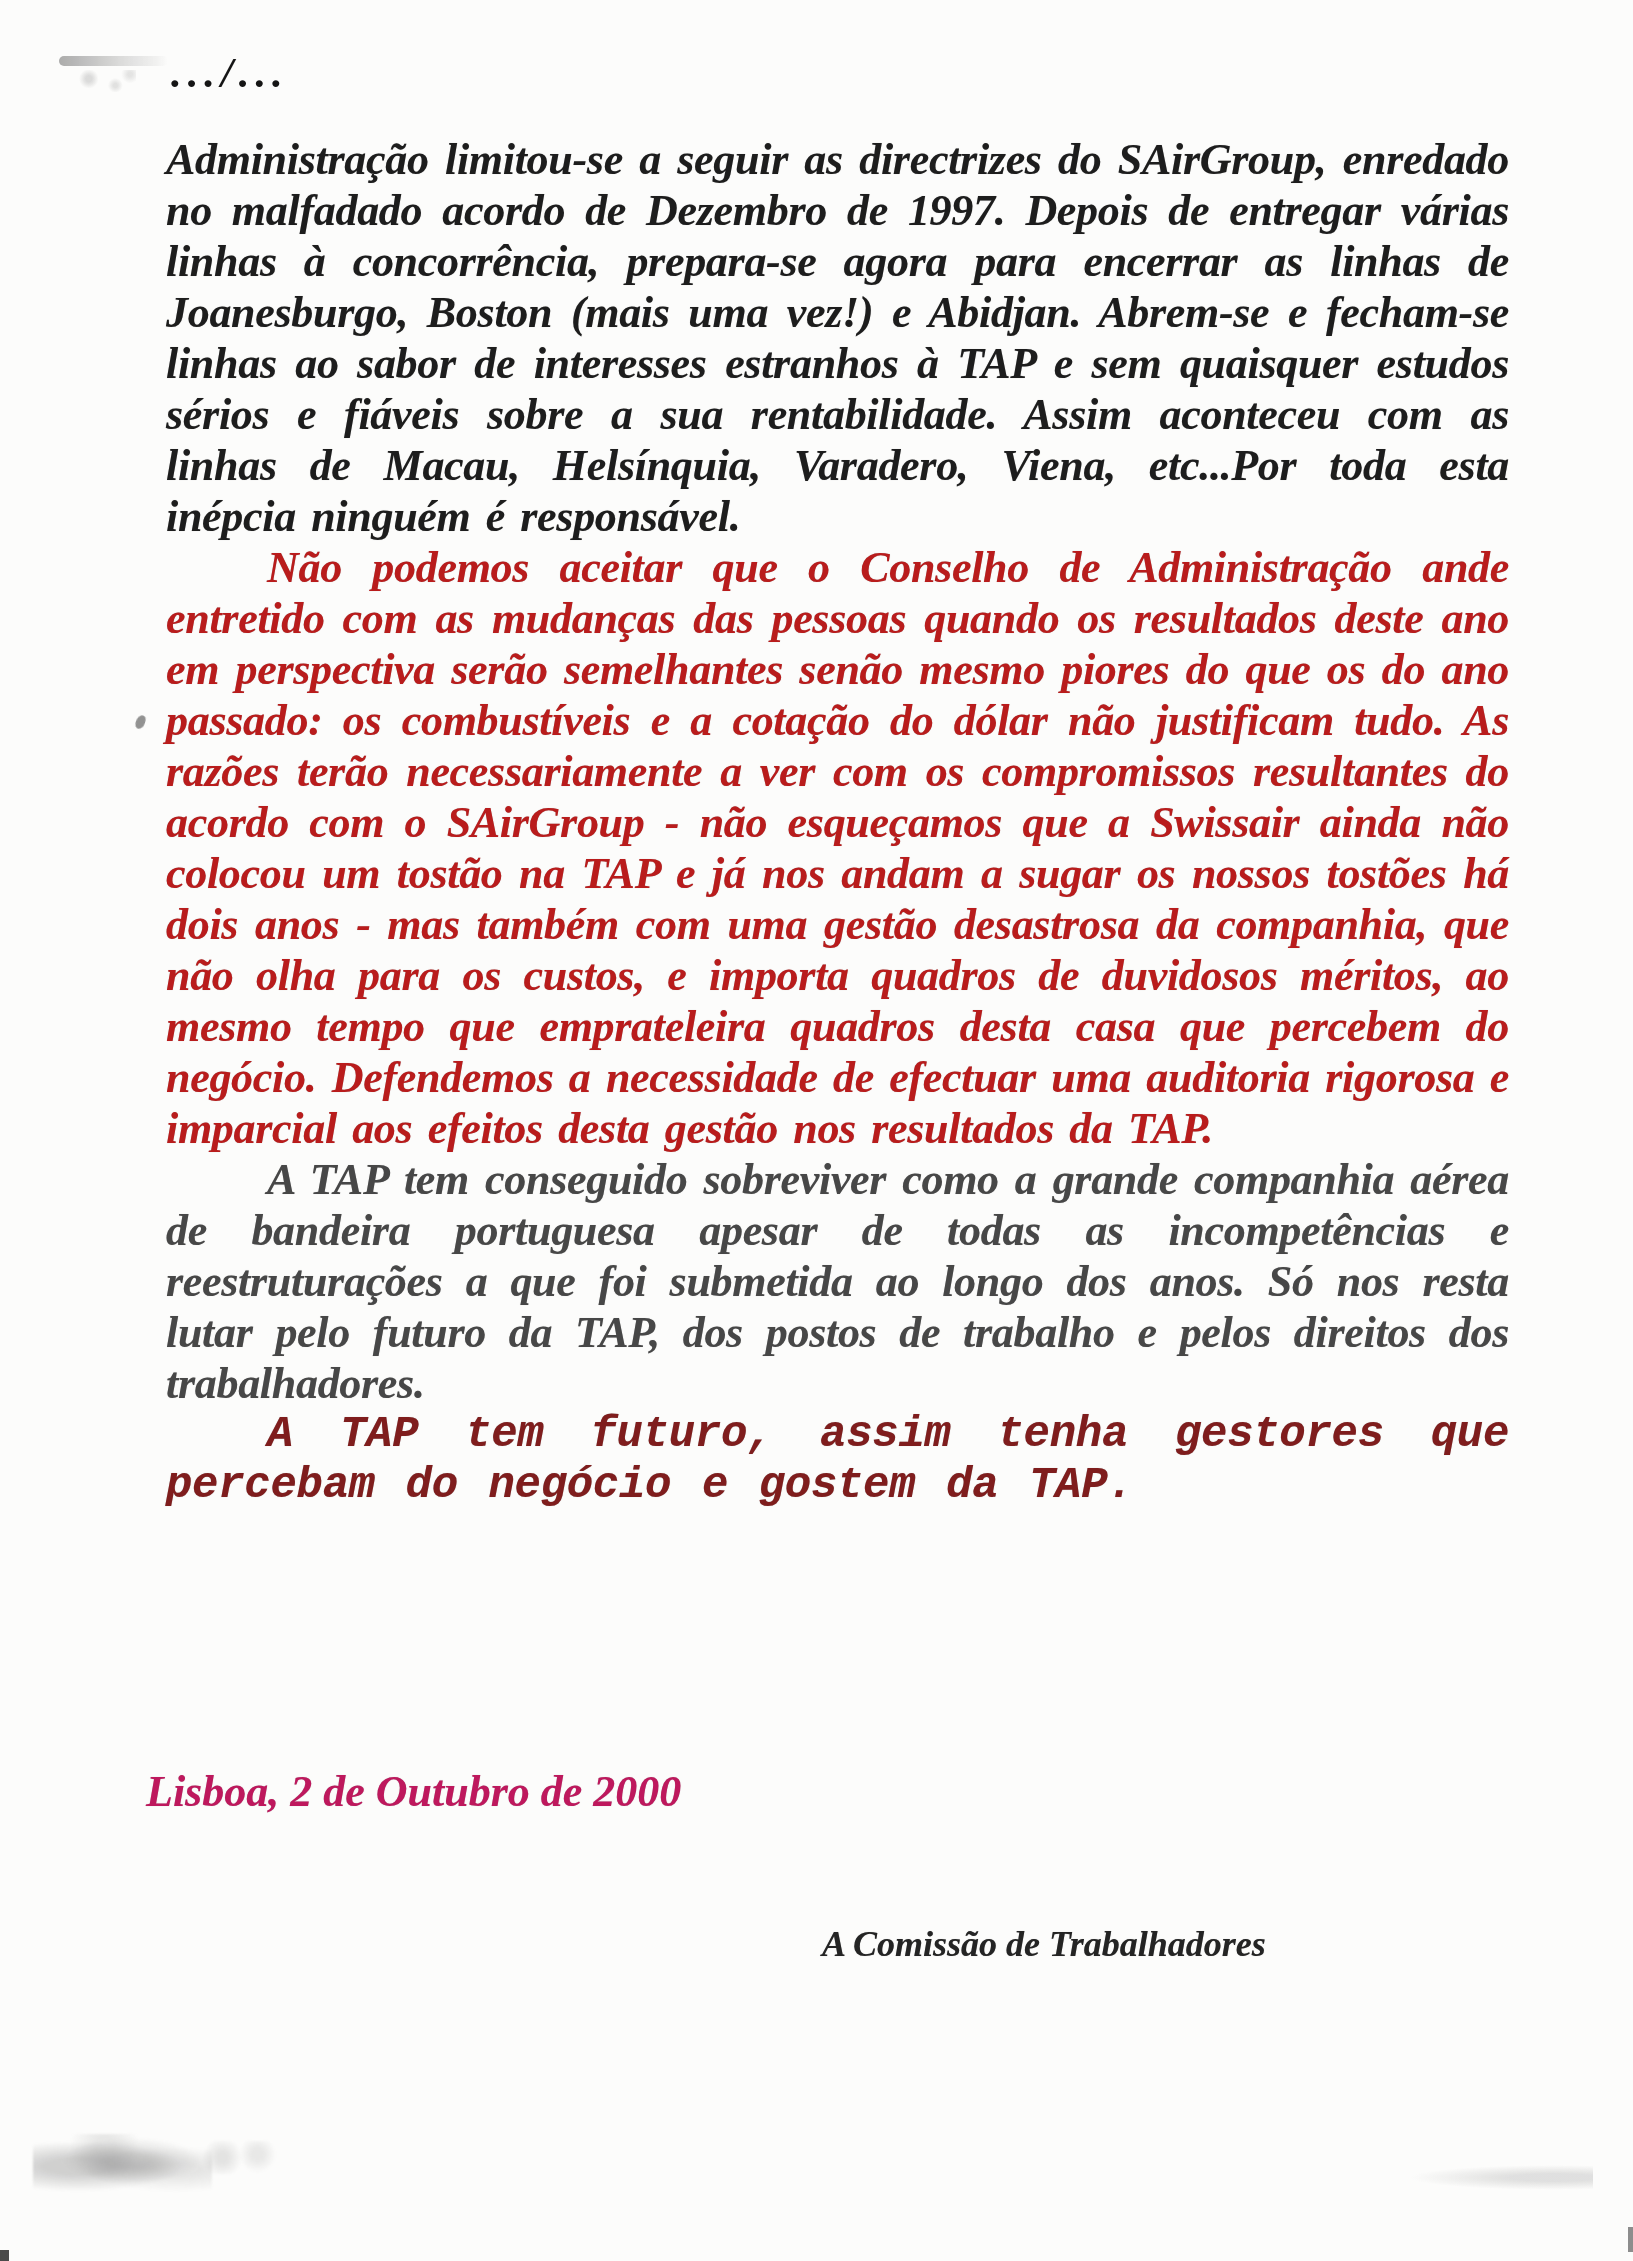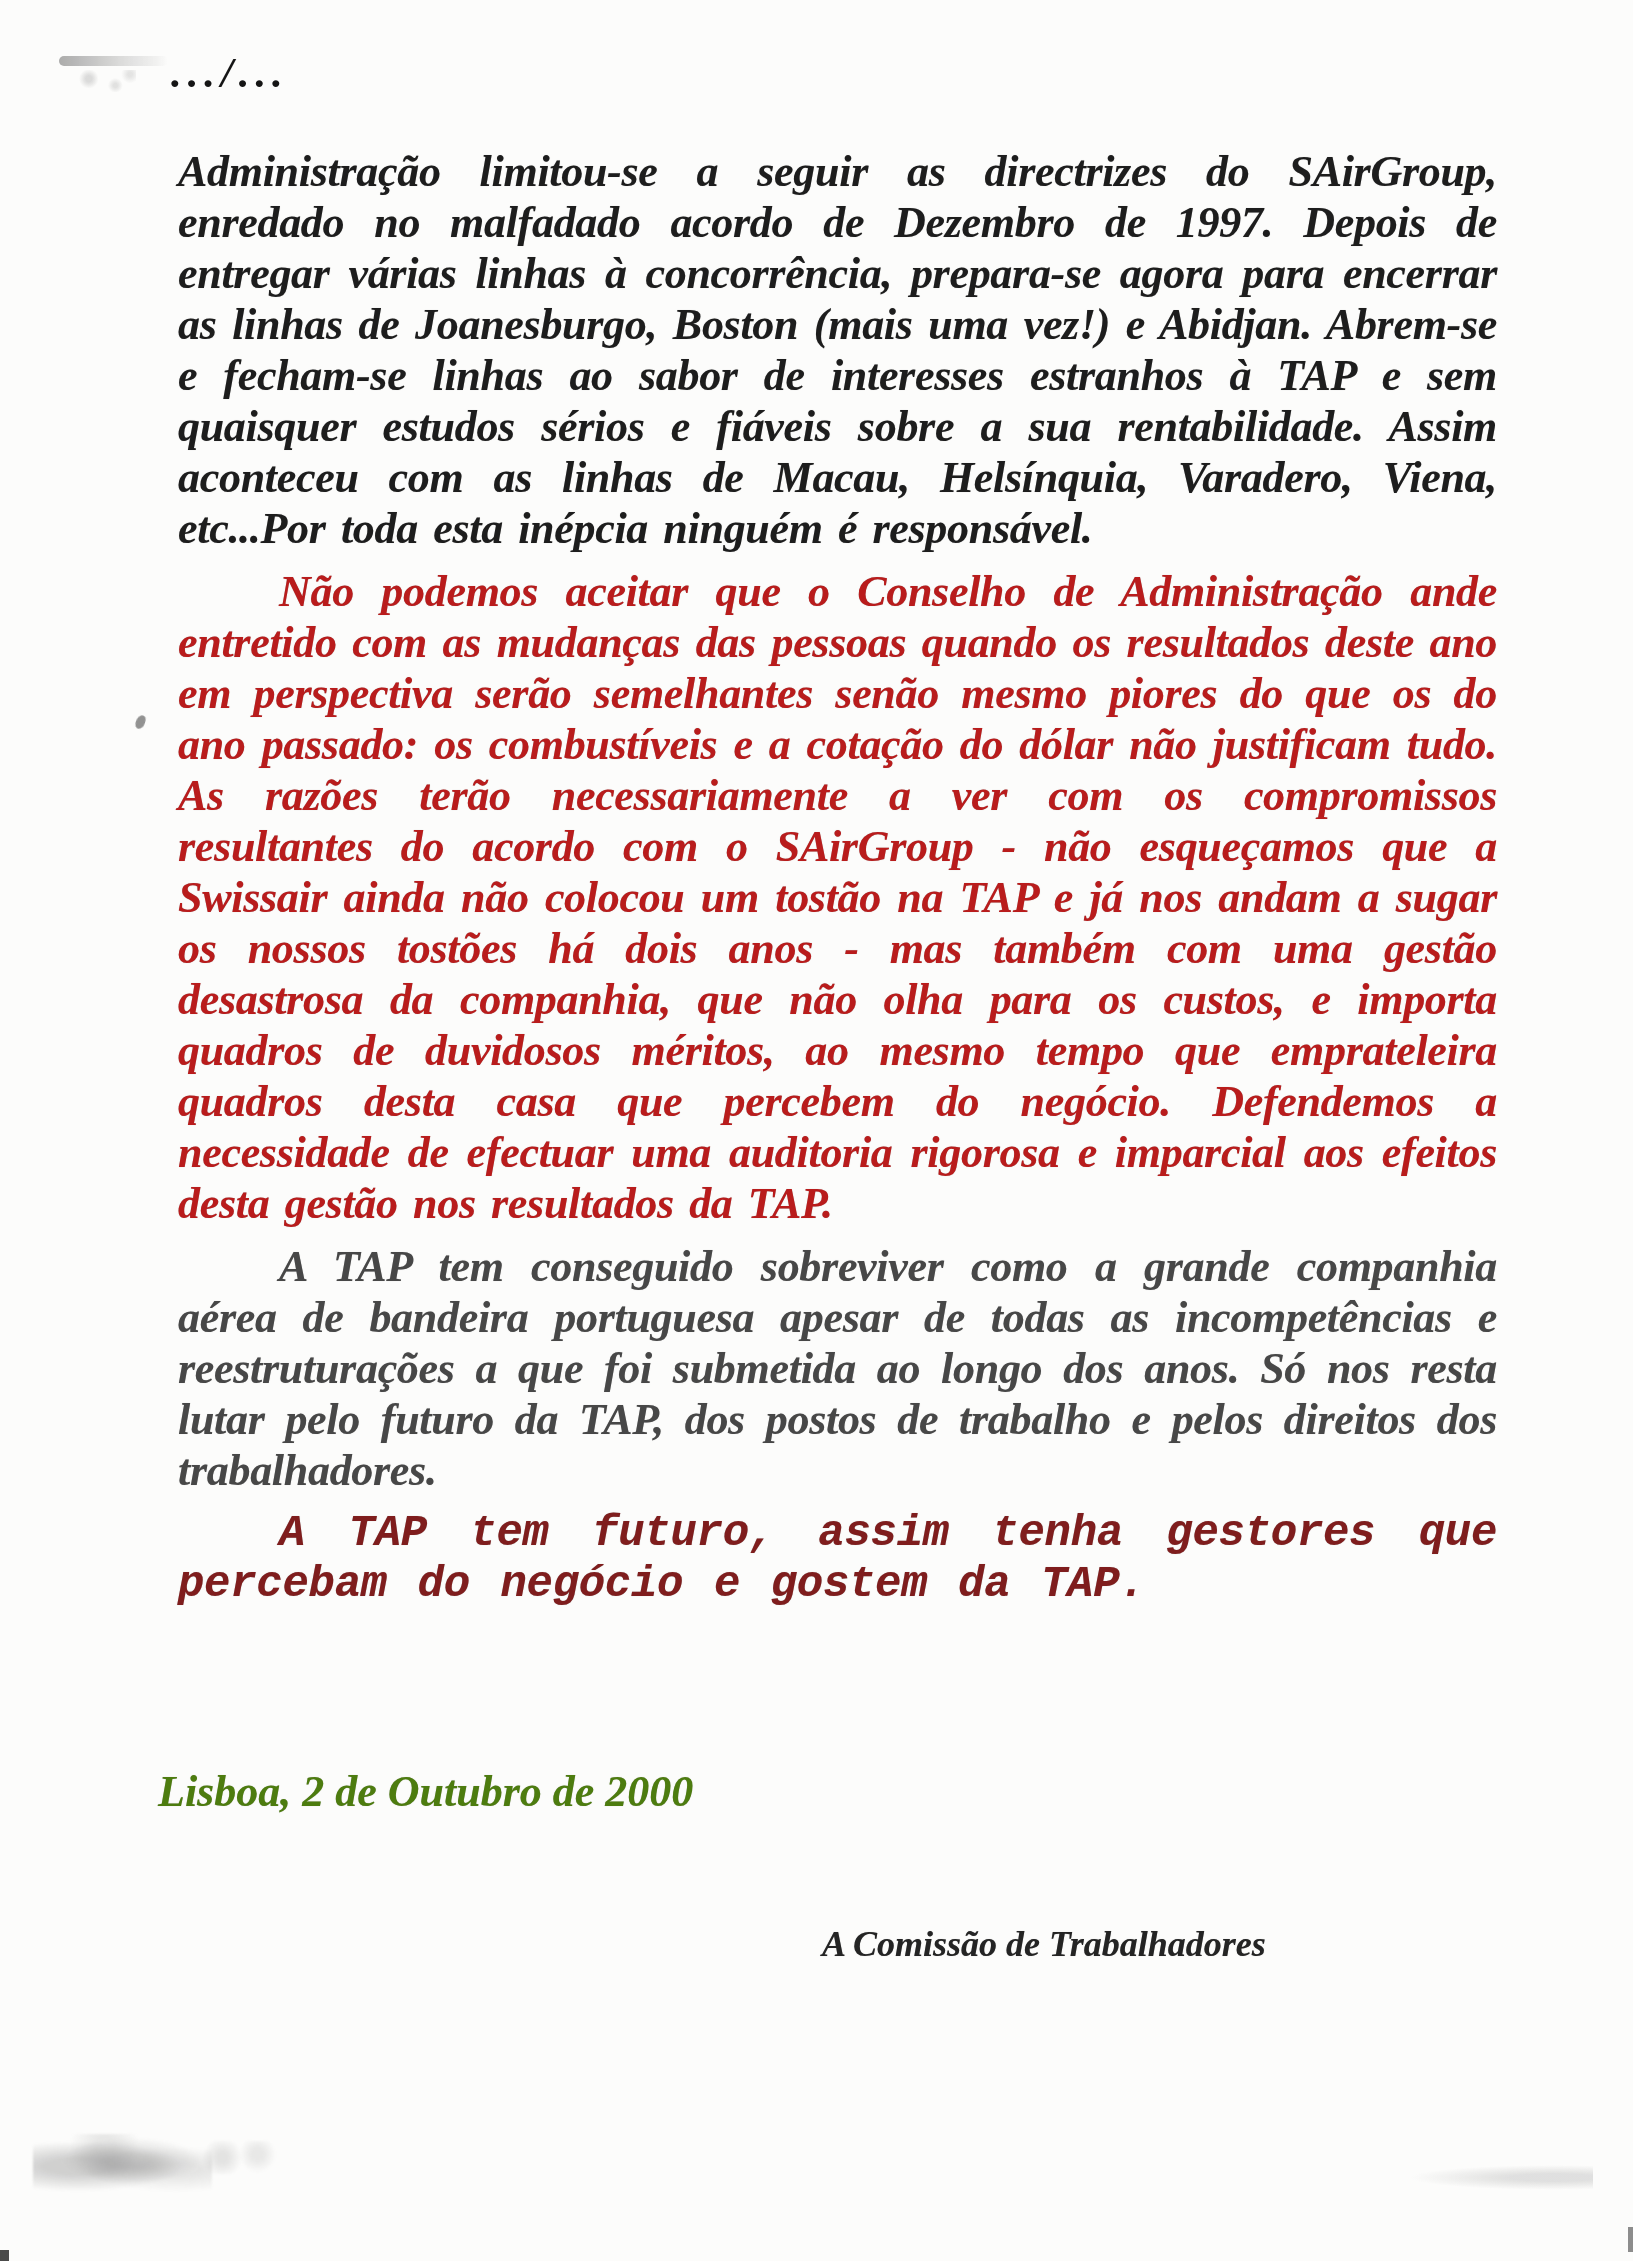--- a/index.html
+++ b/index.html
@@ -69,45 +69,45 @@
     text-align: justify;
     font-style: italic;
     font-weight: 700;
     font-size: 44px;
     line-height: 51px;
     word-spacing: 4.6px;
     letter-spacing: -0.3px;
     color: var(--ink);
     text-shadow: 0 0 0.7px rgba(20,20,20,0.35);
   }
-  .body-text p { margin: 12px; }
+  .body-text p { margin: 0; }
   .indent { text-indent: 101px; }
   .p2 { color: #b91c1c; }
   .p3 { color: #474747; text-shadow: 0 0 0.7px rgba(70,70,70,0.4); font-style: italic; }
   .p4 { color: #3a3a3a; }
   .p5 { color: #7f1d1d; font-family: Liberation Mono, monospace; }
 
   .nao {
     font-family: "Liberation Sans", sans-serif;
     font-style: italic;
     font-weight: 900;
     letter-spacing: 1.3px;
     color: #101010;
     text-shadow: 0 0 0.7px rgba(0,0,0,0.5);
   }
 
   .dateline {
     position: absolute;
-    left: 158px;
+    left: 146px;
     top: 1766px;
     font-style: italic;
     font-weight: 700;
     font-size: 44px;
     line-height: 51px;
-    color: #4d7c0f;
+    color: #be185d;
     text-shadow: 0 0 0.7px rgba(40,40,40,0.35);
   }
 
   .signature {
     position: absolute;
     left: 822px;
     top: 1919px;
     font-style: italic;
     font-weight: 700;
     font-size: 36px;

